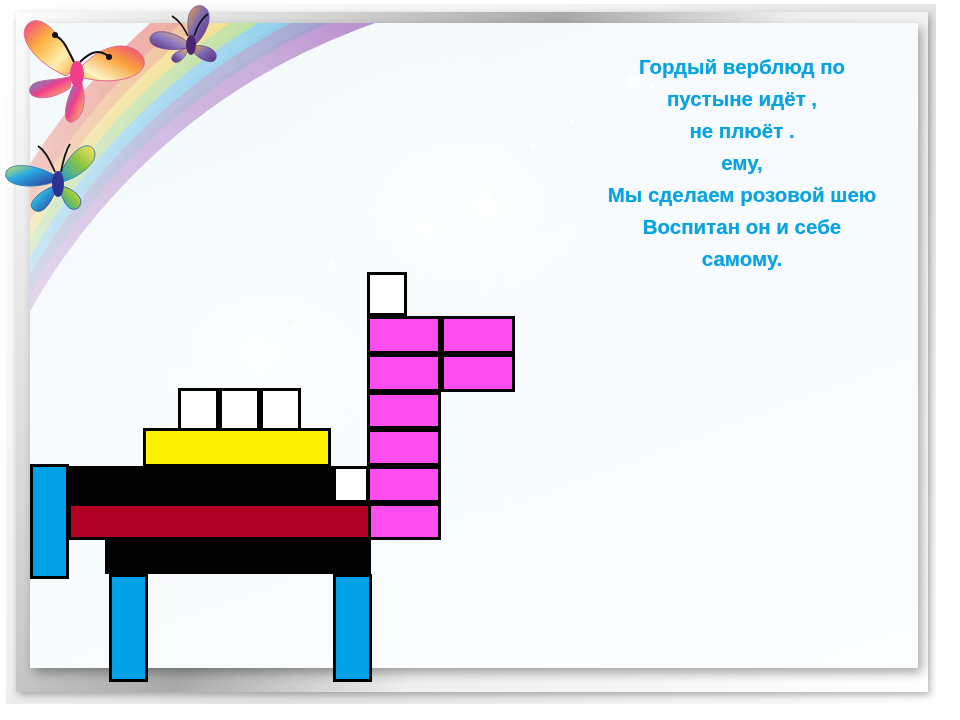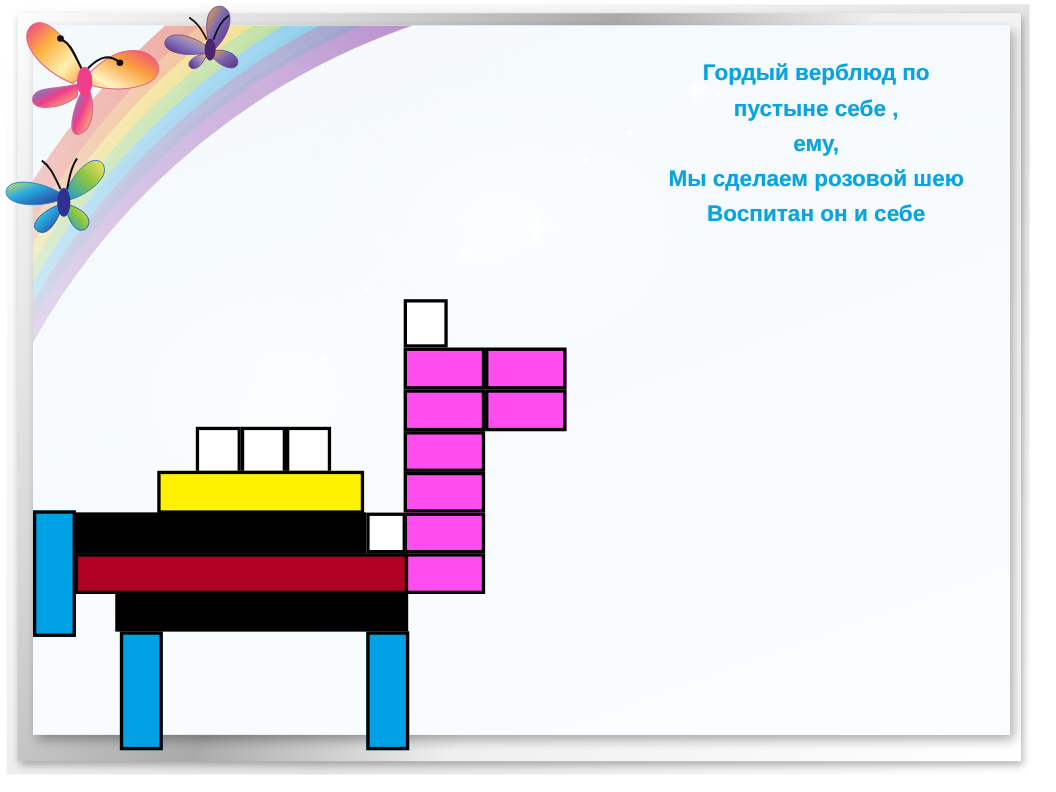--- a/index.html
+++ b/index.html
@@ -110,24 +110,26 @@
     <div class="dot" style="left:500px;top:120px;width:6px;height:6px;"></div>
     <div class="dot" style="left:540px;top:96px;width:4px;height:4px;"></div>
     <div class="dot" style="left:300px;top:238px;width:5px;height:5px;"></div>
     <div class="dot" style="left:262px;top:300px;width:6px;height:6px;"></div>
     <div class="dot" style="left:620px;top:60px;width:5px;height:5px;"></div>
     <div class="dot" style="left:410px;top:330px;width:4px;height:4px;"></div>
   </div>
 
   <div class="poem">
     <div class="ln">Гордый верблюд по</div>
-    <div class="ln">пустыне  себе ,</div>
+    <div class="ln">пустыне  идёт ,</div>
+    <div class="ln">не плюёт .</div>
     <div class="ln">ему,</div>
     <div class="ln">Мы сделаем розовой  шею</div>
     <div class="ln">Воспитан он и себе</div>
+    <div class="ln">самому.</div>
   </div>
 
   <div id="camel" style="position:absolute;left:0;top:0;width:960px;height:720px;">
       <div class="blk" style="left: 367px; top: 272px; width: 40px; height: 44px; background: rgb(255, 255, 255); border-color: rgb(0, 0, 0);"></div>
       <div class="blk" style="left: 367px; top: 316px; width: 74px; height: 38px; background: rgb(255, 77, 240); border-color: rgb(0, 0, 0);"></div>
       <div class="blk" style="left: 441px; top: 316px; width: 74px; height: 38px; background: rgb(255, 77, 240); border-color: rgb(0, 0, 0);"></div>
       <div class="blk" style="left: 367px; top: 354px; width: 74px; height: 38px; background: rgb(255, 77, 240); border-color: rgb(0, 0, 0);"></div>
       <div class="blk" style="left: 441px; top: 354px; width: 74px; height: 38px; background: rgb(255, 77, 240); border-color: rgb(0, 0, 0);"></div>
       <div class="blk" style="left: 367px; top: 392px; width: 74px; height: 37px; background: rgb(255, 77, 240); border-color: rgb(0, 0, 0);"></div>
       <div class="blk" style="left: 367px; top: 429px; width: 74px; height: 37px; background: rgb(255, 77, 240); border-color: rgb(0, 0, 0);"></div>

